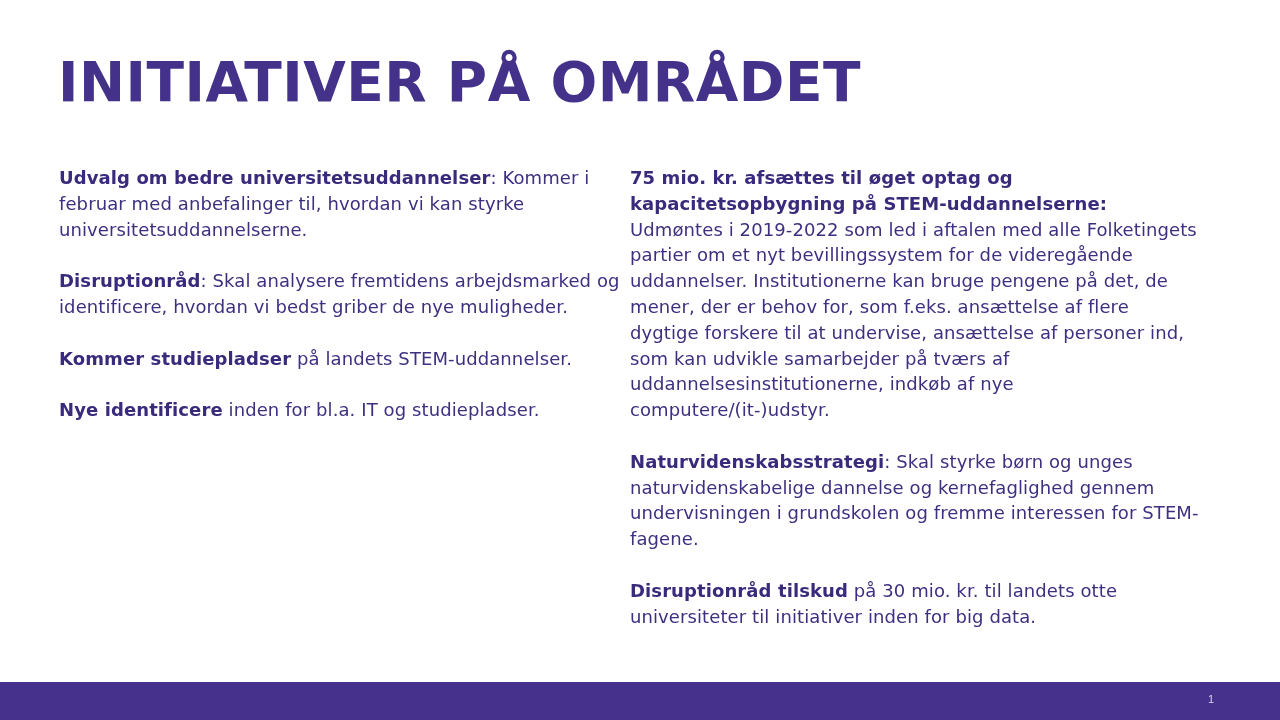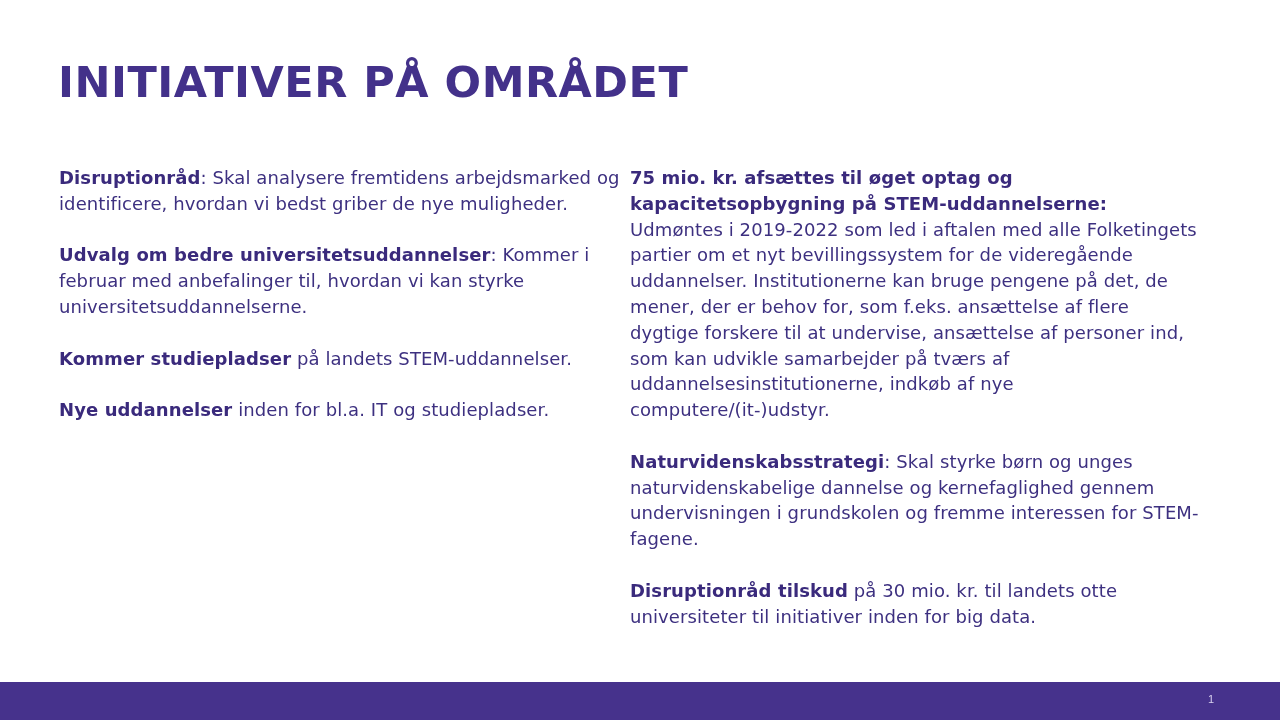--- a/index.html
+++ b/index.html
@@ -18,21 +18,21 @@
       font-family: "DejaVu Sans", sans-serif;
       color: #3a2d7e;
     }
     .title {
       position: absolute;
       left: 58px;
       top: 52px;
       margin: 0;
       font-family: "DejaVu Sans", sans-serif;
       font-weight: 700;
-      font-size: 43px;
+      font-size: 55px;
       letter-spacing: 0.5px;
       color: #43318a;
       line-height: 60px;
       white-space: nowrap;
     }
     .col {
       position: absolute;
       top: 165px;
       font-size: 18px;
       line-height: 25.8px;
@@ -66,24 +66,24 @@
     }
   </style>
 </head>
 <body>
 
 <div class="slide">
 
   <h1 class="title">INITIATIVER PÅ OMRÅDET</h1>
 
   <div class="col col-left">
+    <p class="para"><b>Udvalg om bedre universitetsuddannelser</b><span>: Kommer i februar med anbefalinger til, hvordan vi kan styrke universitetsuddannelserne.</span></p>
     <p class="para"><b>Disruptionråd</b><span>: Skal analysere fremtidens arbejdsmarked og identificere, hvordan vi bedst griber de nye muligheder.</span></p>
-    <p class="para"><b>Udvalg om bedre universitetsuddannelser</b><span>: Kommer i februar med anbefalinger til, hvordan vi kan styrke universitetsuddannelserne.</span></p>
     <p class="para"><b>Kommer studiepladser</b><span> på landets STEM-uddannelser.</span></p>
-    <p class="para"><b>Nye uddannelser</b><span> inden for bl.a. IT og studiepladser.</span></p>
+    <p class="para"><b>Nye identificere</b><span> inden for bl.a. IT og studiepladser.</span></p>
   </div>
 
   <div class="col col-right">
     <p class="para"><b>75 mio. kr. afsættes til øget optag og kapacitetsopbygning på STEM-uddannelserne:</b><span> Udmøntes i 2019-2022 som led i aftalen med alle Folketingets partier om et nyt bevillingssystem for de videregående uddannelser. Institutionerne kan bruge pengene på det, de mener, der er behov for, som f.eks. ansættelse af flere dygtige forskere til at undervise, ansættelse af personer ind, som kan udvikle samarbejder på tværs af uddannelsesinstitutionerne, indkøb af nye computere/(it-)udstyr.</span></p>
     <p class="para"><b>Naturvidenskabsstrategi</b><span>: Skal styrke børn og unges naturvidenskabelige dannelse og kernefaglighed gennem undervisningen i grundskolen og fremme interessen for STEM-fagene.</span></p>
     <p class="para"><b>Disruptionråd tilskud</b><span> på 30 mio. kr.  til landets otte universiteter til initiativer inden for big data.</span></p>
   </div>
 
   <div class="footer">
     <span class="page-num">1</span>

